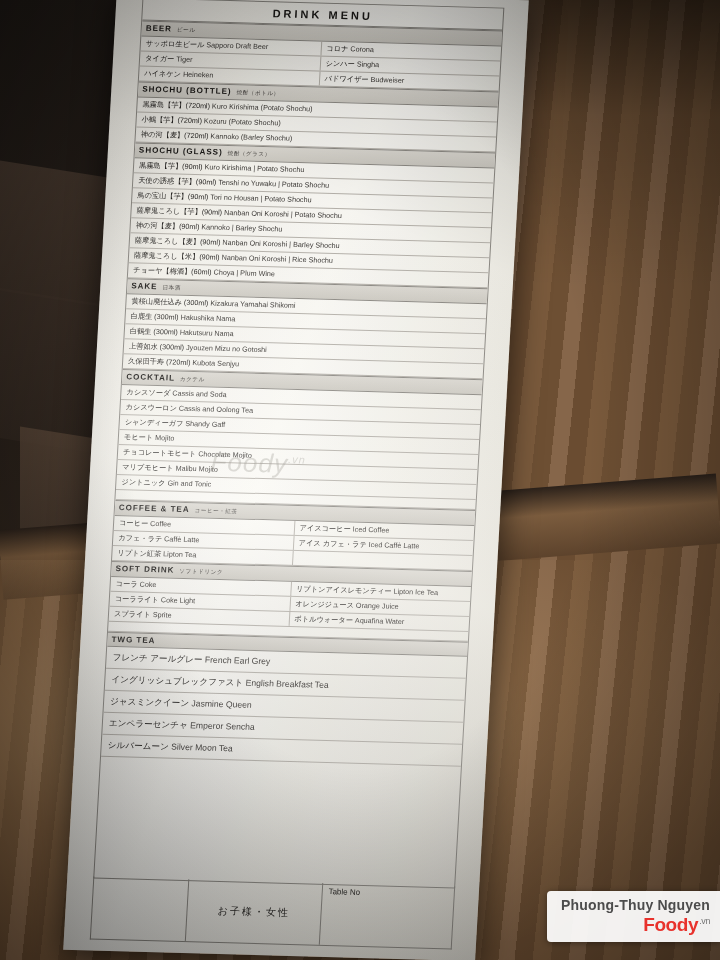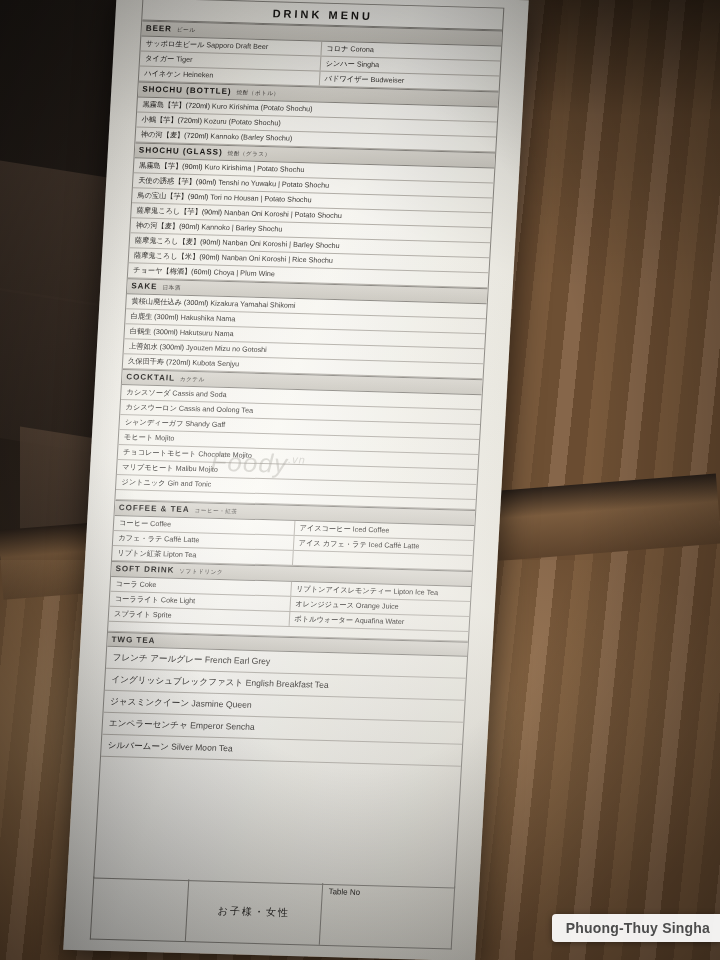--- a/index.html
+++ b/index.html
@@ -337,15 +337,18 @@
     <div id="paper-wm">
       <span>Foody</span><span class="vn">.vn</span>
     </div>
 
     <div id="paper-shade"></div>
   </div>
 
   <div id="vignette"></div>
 
   <div id="wm">
-    <div class="name">Phuong-Thuy Singha</div>
+    <div class="name">Phuong-Thuy Nguyen</div>
+    <div class="brand">
+      <span>Foody</span><span class="vn">.vn</span>
+    </div>
   </div>
 </div>
 
 </body></html>

